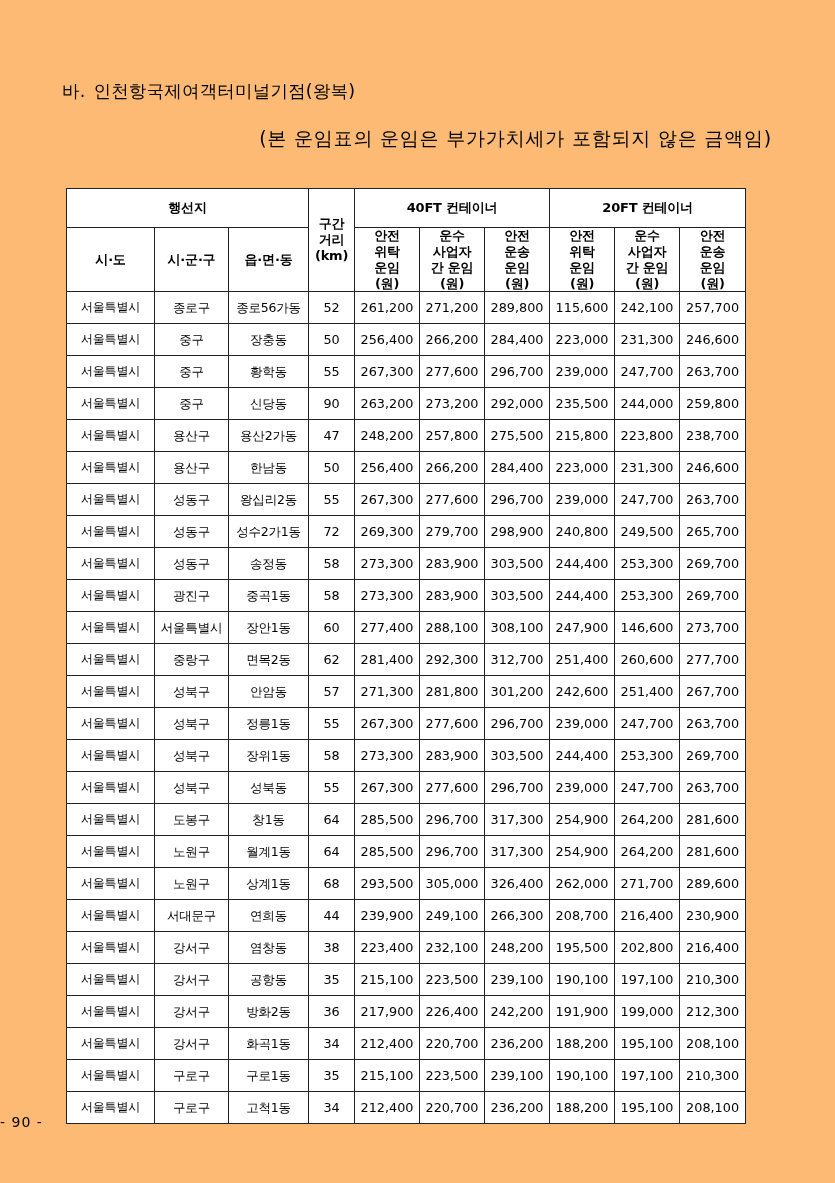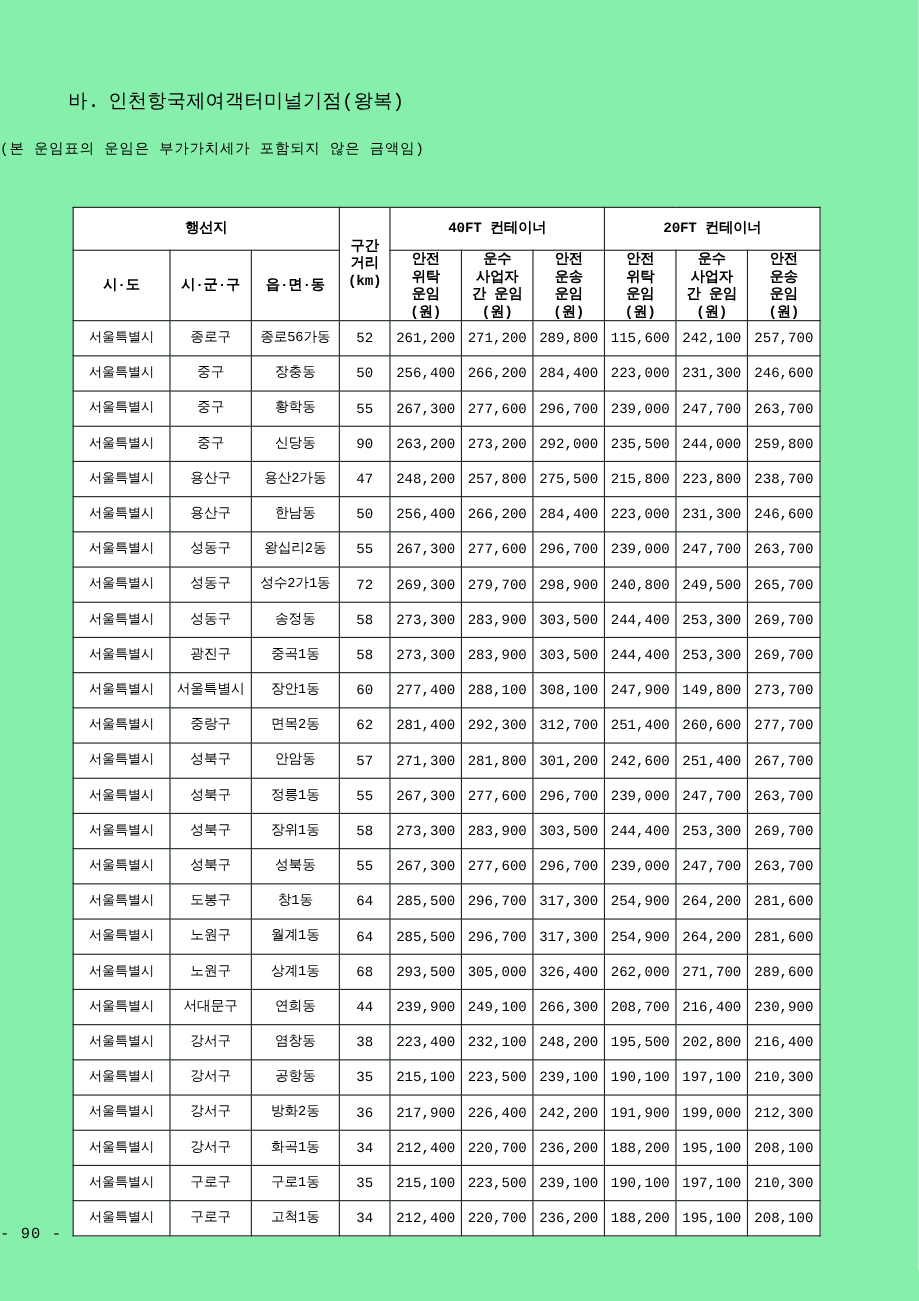--- a/index.html
+++ b/index.html
@@ -15,43 +15,43 @@
     color: #000000;
     overflow: hidden;
   }
 
   .page {
     position: absolute;
     left: 0;
     top: 0;
     width: 835px;
     height: 1183px;
-    background: #86efac;
-    font-family: Liberation Mono, monospace;
+    background: #fdba74;
   }
 
   
   .section-title {
     position: absolute;
     left: 62px;
     top: 79px;
     font-size: 17.5px;
     letter-spacing: 0.2px;
     white-space: nowrap;
   }
   .section-title .marker {
     margin-right: 8px;
   }
 
   .tax-note {
     position: absolute;
     left: 0;
     top: 126px;
     width: 772px;
-    font-size: 13px;
+    text-align: right;
+    font-size: 19px;
     letter-spacing: 0.8px;
     white-space: nowrap;
   }
 
   
   .table-wrap {
     position: absolute;
     left: 66px;
     top: 166px;
     width: 679px;
@@ -322,21 +322,21 @@
           </tr>
           <tr>
             <td class="sido">서울특별시</td>
             <td>서울특별시</td>
             <td>장안1동</td>
             <td class="dist">60</td>
             <td class="num">277,400</td>
             <td class="num">288,100</td>
             <td class="num">308,100</td>
             <td class="num">247,900</td>
-            <td class="num">149,800</td>
+            <td class="num">146,600</td>
             <td class="num">273,700</td>
           </tr>
           <tr>
             <td class="sido">서울특별시</td>
             <td>중랑구</td>
             <td>면목2동</td>
             <td class="dist">62</td>
             <td class="num">281,400</td>
             <td class="num">292,300</td>
             <td class="num">312,700</td>

